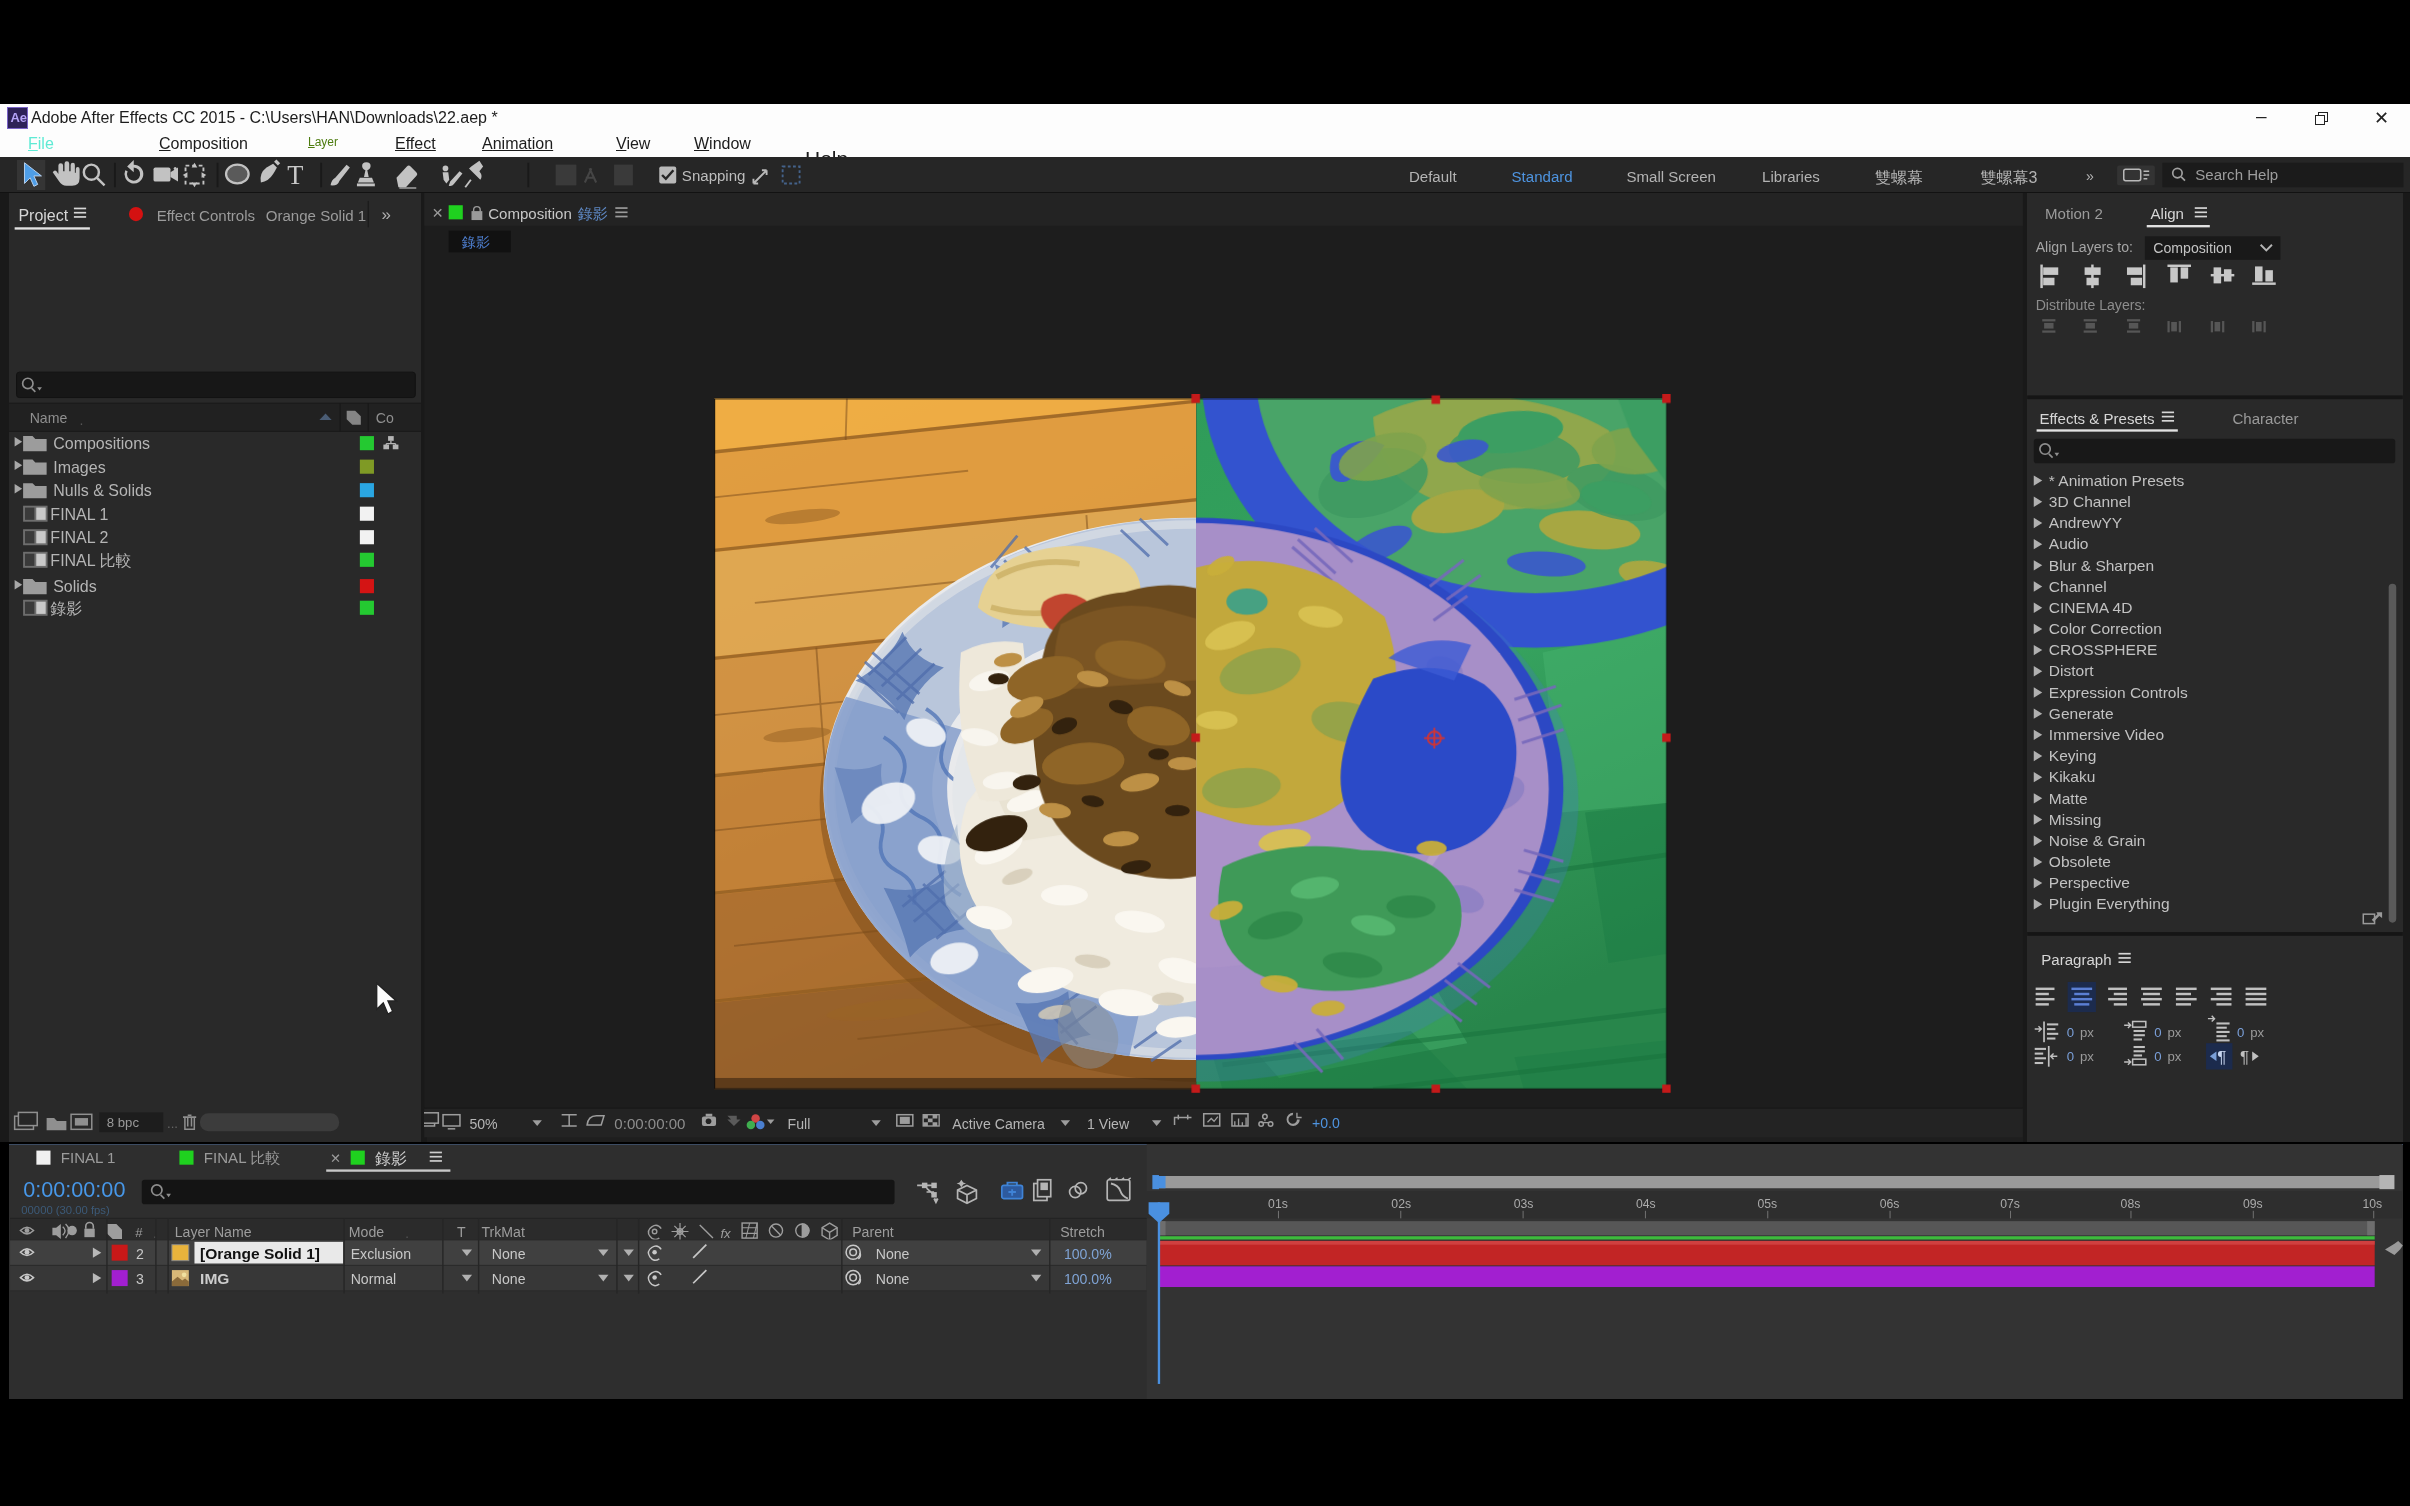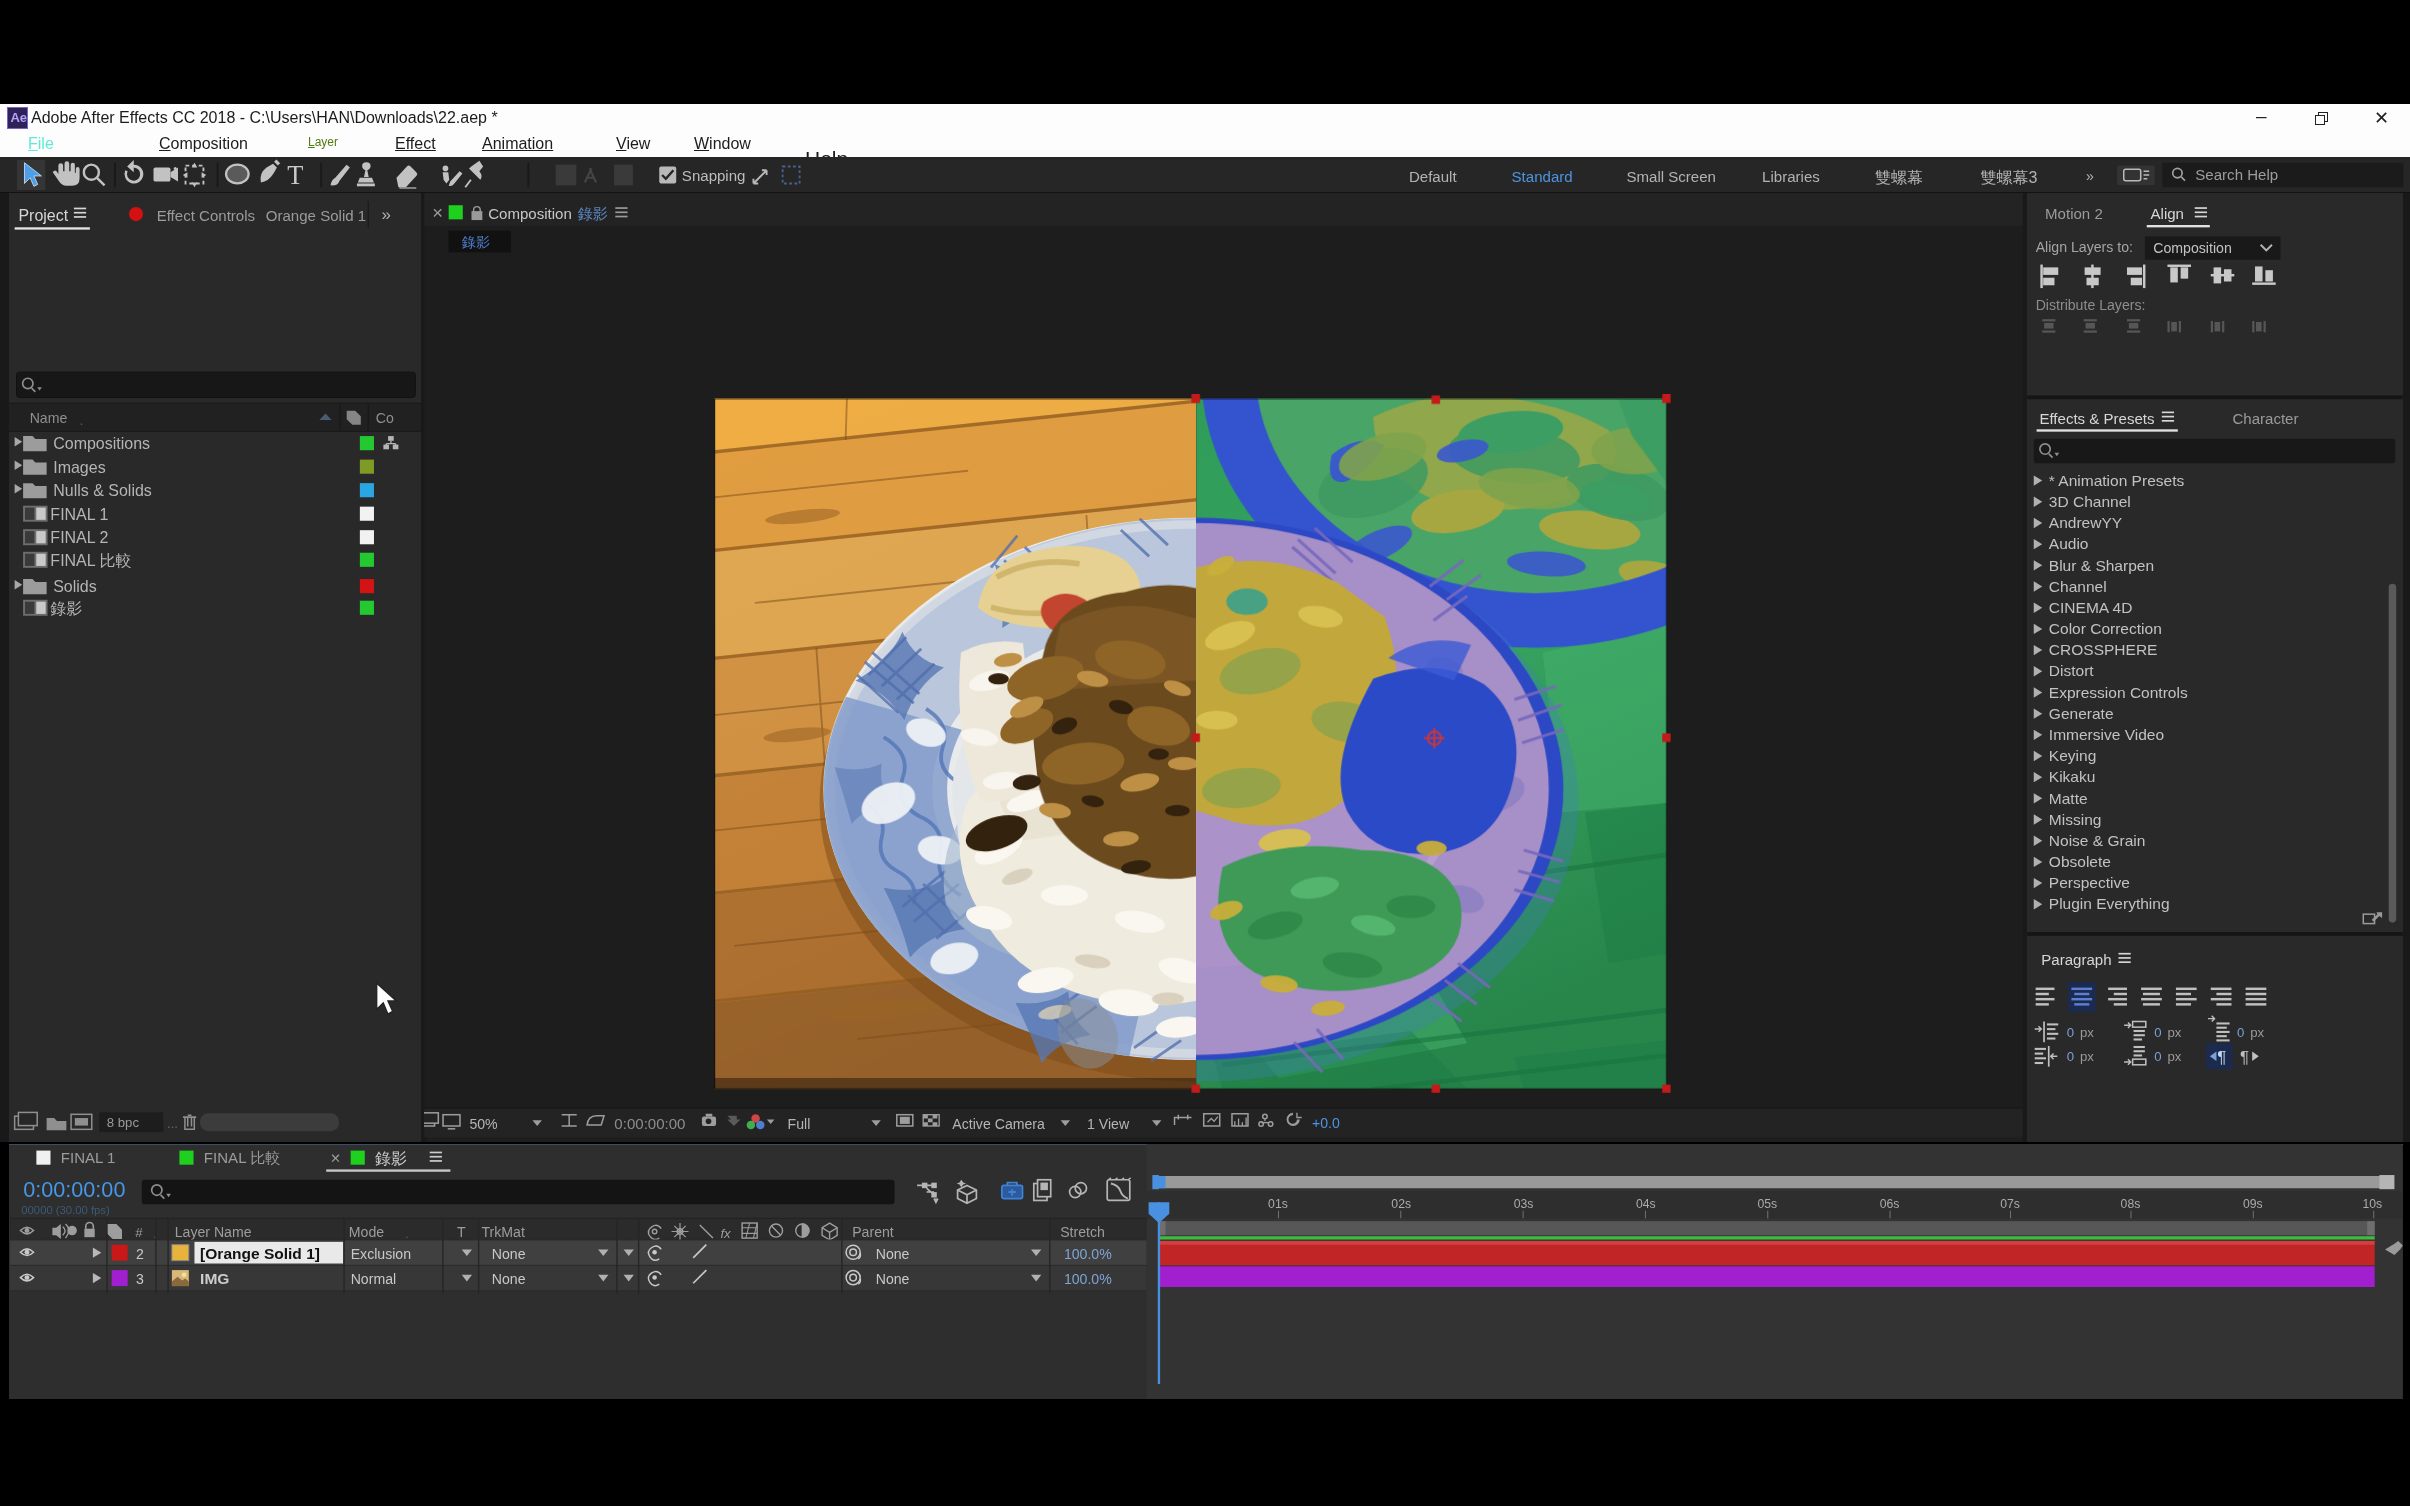--- a/index.html
+++ b/index.html
@@ -9,21 +9,21 @@
   .abs { position:absolute; }
   .txt { position:absolute; white-space:nowrap; }
 </style>
 </head>
 <body>
 <div id="root">
 
   <div class="abs" id="titlebar" style="left:0px;top:104px;width:2411px;height:54px;background:#fdfdfd;"></div>
   <div class="abs" style="left:6.6px;top:107px;width:21.7px;height:21.7px;background:#2e2258;border:0.9px solid #7a63c8;"></div>
   <div class="txt" style="left:10.4px;top:110px;font-size:13px;color:#b5a3f7;font-weight:bold;">Ae</div>
-  <div class="txt" style="left:31px;top:109px;font-size:16px;color:#1c1c1c;">Adobe After Effects CC 2018 - C:\Users\HAN\Downloads\22.aep *</div>
+  <div class="txt" style="left:31px;top:109px;font-size:16px;color:#1c1c1c;">Adobe After Effects CC 2015 - C:\Users\HAN\Downloads\22.aep *</div>
 
   <div class="txt" style="left:2256px;top:105px;font-size:19px;color:#222;">–</div>
   <div class="abs" style="left:2318px;top:112px;width:10.4px;height:10.4px;border:1.4px solid #222;"></div>
   <div class="abs" style="left:2315px;top:115px;width:10.4px;height:10.4px;border:1.4px solid #222;background:#fdfdfd;"></div>
   <div class="txt" style="left:2374px;top:107px;font-size:18px;color:#222;">✕</div>
 
   <div class="abs" id="menubar" style="left:0px;top:132px;width:2411px;height:25.4px;background:#fdfdfd;"></div>
   <div class="txt" style="left:28px;top:135px;font-size:16px;color:#5eead4;"><u>F</u>ile</div>
   <div class="txt" style="left:93px;top:135px;font-size:16px;color:#1c1c1c;margin-top:30px;"><u>E</u>dit</div>
   <div class="txt" style="left:159px;top:135px;font-size:16px;color:#1c1c1c;"><u>C</u>omposition</div>

